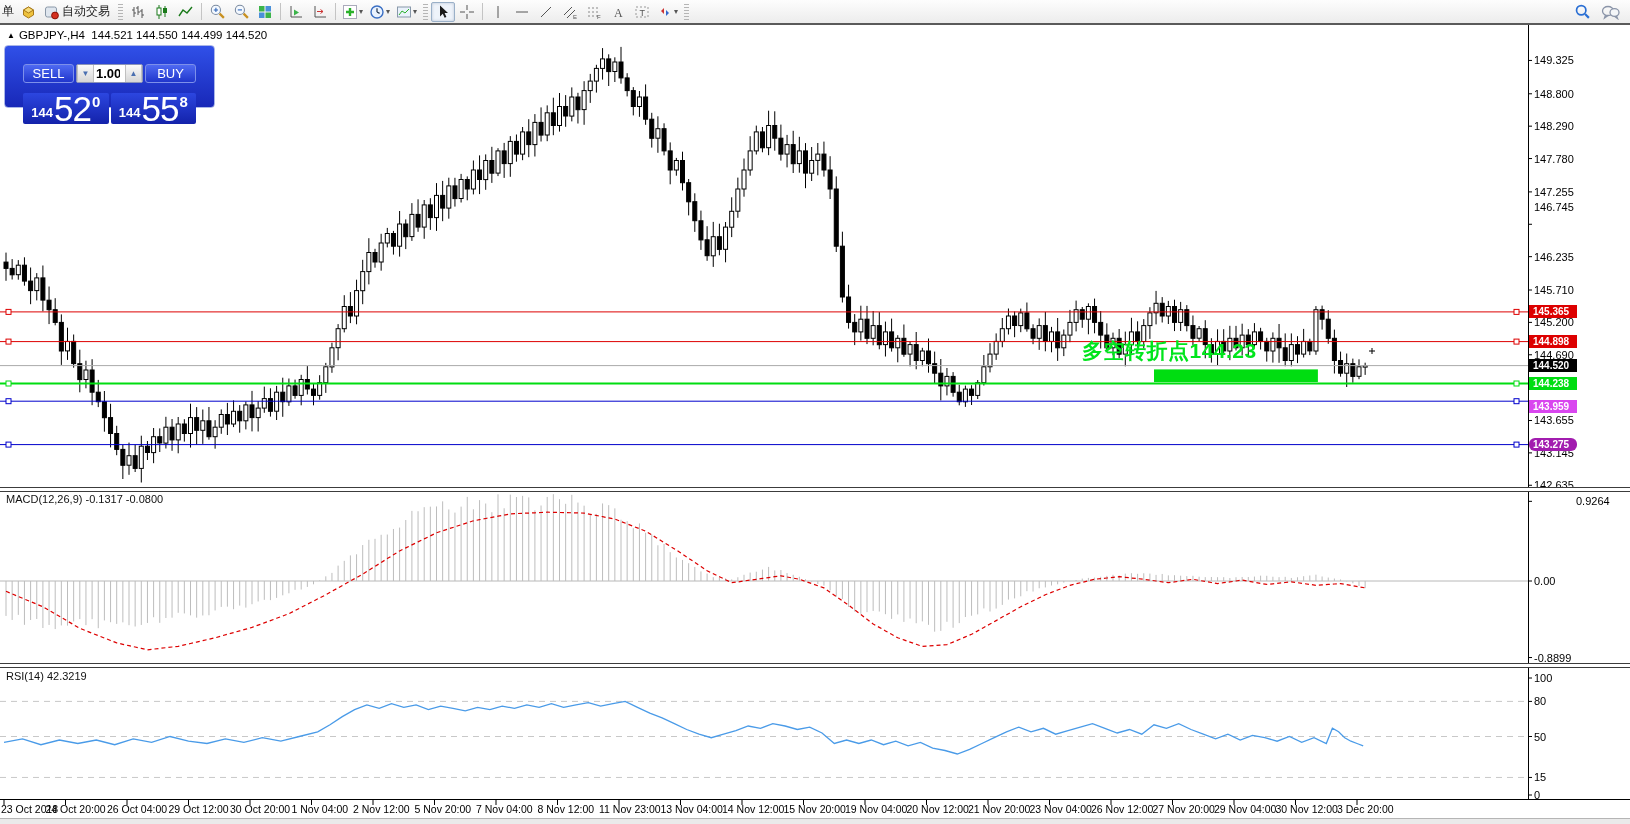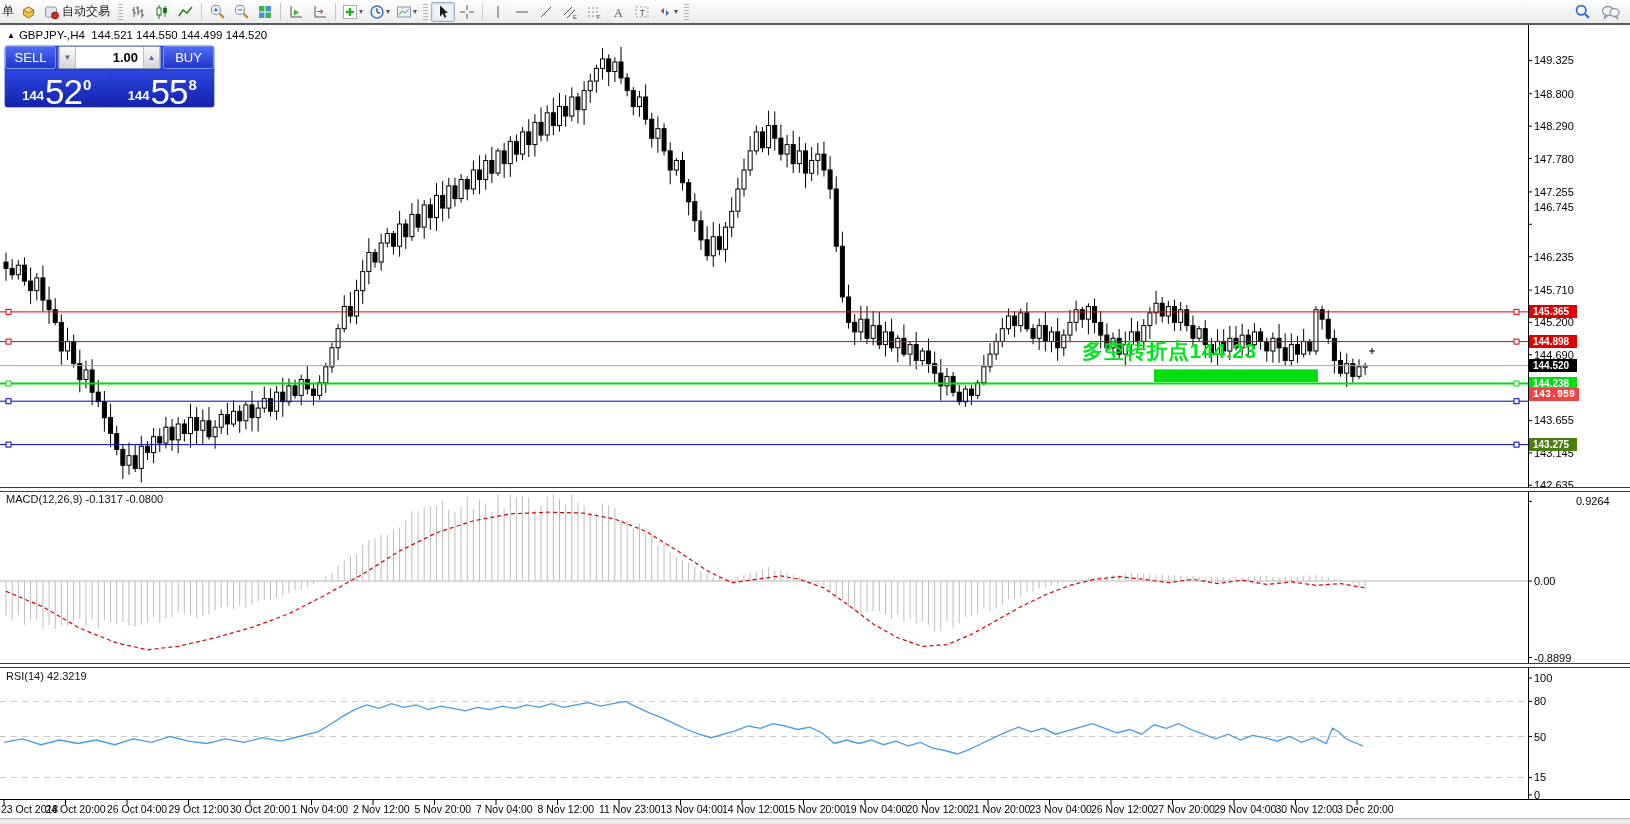--- a/index.html
+++ b/index.html
@@ -32,21 +32,21 @@
   .time-label{position:absolute;top:803px;font-size:10.5px;color:#000;white-space:nowrap;z-index:2;}
   #chart-title{position:absolute;left:7px;top:29px;font-size:11.5px;color:#000;z-index:5;white-space:nowrap;}
   #chart-title .tri{font-size:8px;margin-right:4px;vertical-align:1px;}
   #annotation{position:absolute;left:1082px;top:337px;font-size:21px;font-weight:bold;color:#00e51c;
     z-index:3;white-space:nowrap;letter-spacing:0.5px;}
   #bottom-strip{position:absolute;left:0;top:818px;width:1630px;height:6px;background:#eaeaea;
     border-top:1px solid #b5b5b5;z-index:2;}
   
   #trade-panel{position:absolute;left:4px;top:45px;width:211px;height:63px;z-index:6;
     background:linear-gradient(#3050e8,#1828b8);border:1px solid #aab6e8;border-radius:4px;
-    box-sizing:border-box;padding:0;display:flex;flex-direction:column;gap:2px;}
+    box-sizing:border-box;padding:18px;display:flex;flex-direction:column;gap:10px;}
   .tp-row{display:flex;height:23px;gap:2px;}
   .tp-sell,.tp-buy{flex:0 0 51px;background:linear-gradient(#4f6af2,#2036cc);color:#fff;
     border:1px solid #7d90ea;border-radius:3px;font-size:13px;font-family:inherit;cursor:pointer;padding:0;}
   .tp-vol{flex:1;display:flex;background:#fff;border:1px solid #8a93b8;border-radius:2px;overflow:hidden;}
   .tp-spin{width:17px;background:linear-gradient(#fafafa,#d6d6d6);border:none;border-left:1px solid #c0c0c0;
     border-right:1px solid #c0c0c0;color:#4a6fb0;font-size:8px;padding:0;cursor:pointer;}
   .tp-vol input{flex:1;min-width:0;border:none;outline:none;text-align:right;font-size:13px;padding-right:5px;
     font-family:inherit;color:#000;font-weight:bold;}
   .tp-prices{display:flex;flex:1;gap:2px;}
   .tp-price{flex:1;color:#fff;display:flex;align-items:flex-end;justify-content:center;
@@ -1005,22 +1005,22 @@
 <div class="pane-sep" style="top:663px"></div>
 
 <div class="ind-label" style="top:493px">MACD(12,26,9) -0.1317 -0.0800</div>
 <div class="ind-label" style="top:670px">RSI(14) 42.3219</div>
 
 <div id="labels-layer">
     <div class="price-tag" style="top: 305.407px; background: rgb(221, 0, 0);">145.365</div>
     <div class="price-tag" style="top: 335.062px; background: rgb(221, 0, 0);">144.898</div>
     <div class="price-tag" style="top: 359.065px; background: rgb(0, 0, 0);">144.520</div>
     <div class="price-tag" style="top: 376.972px; background: rgb(0, 221, 17);">144.238</div>
-    <div class="price-tag" style="top: 388px; background: #ef4444; font-family: Liberation Mono, monospace;">143.959</div>
-    <div class="price-tag" style="top: 438.123px; background: #4d7c0f;">143.275</div>
+    <div class="price-tag" style="top: 400px; background: #d946ef;">143.959</div>
+    <div class="price-tag" style="top: 438.123px; background: #a21caf; border-radius: 6px;">143.275</div>
     <div class="axis-label" style="top: 54.4475px;">149.325</div>
     <div class="axis-label" style="top: 87.785px;">148.800</div>
     <div class="axis-label" style="top: 120.17px;">148.290</div>
     <div class="axis-label" style="top: 152.555px;">147.780</div>
     <div class="axis-label" style="top: 185.893px;">147.255</div>
     <div class="axis-label" style="top: 201px;">146.745</div>
     <div class="axis-label" style="top: 250.662px;">146.235</div>
     <div class="axis-label" style="top: 284px;">145.710</div>
     <div class="axis-label" style="top: 316.385px;">145.200</div>
     <div class="axis-label" style="top: 348.77px;">144.690</div>

